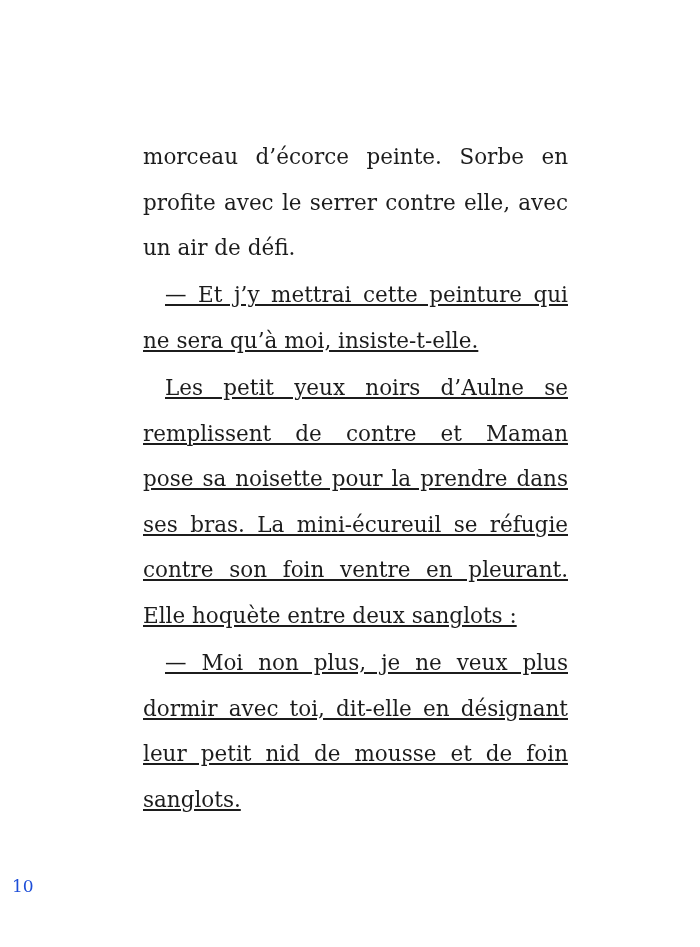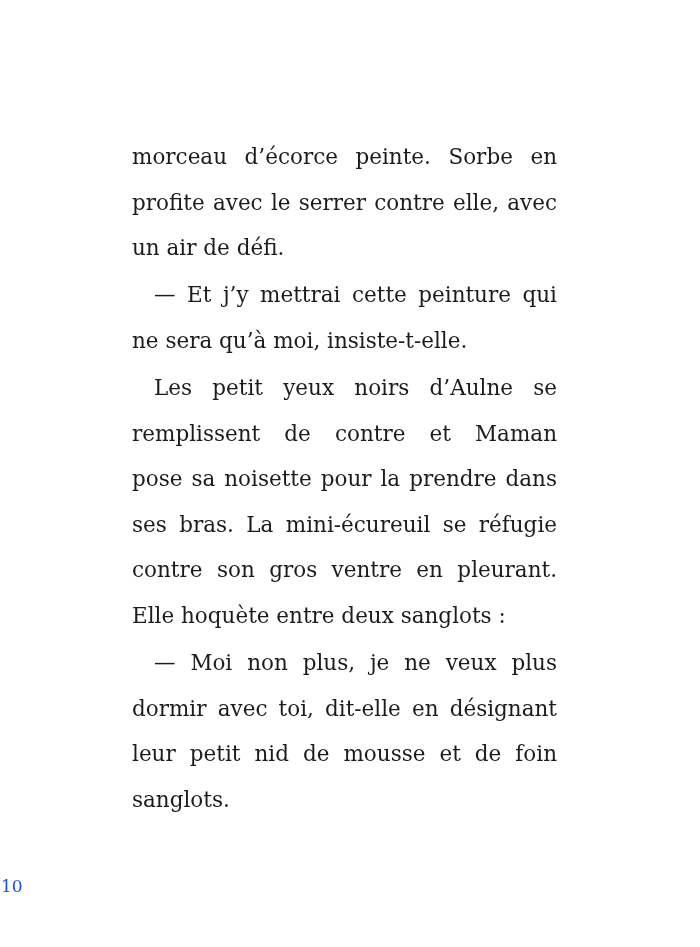--- a/index.html
+++ b/index.html
@@ -8,41 +8,41 @@
       background: #ffffff;
     }
     body {
       width: 700px;
       height: 947px;
       position: relative;
       overflow: hidden;
     }
     .page {
       position: absolute;
-      left: 1px; top: 0;
+      left: 12px; top: 0;
       width: 576px; height: 947px;
       background: #ffffff;
     }
     .text-column {
       position: absolute;
       left: 131px;
       top: 134px;
       width: 425px;
       font-family: "DejaVu Serif", "Liberation Serif", serif;
       font-size: 21.5px;
       line-height: 45.6px;
       color: #1c1c1c;
       text-align: justify;
       letter-spacing: 0px;
     }
     .para {
       margin: 0;
       text-align-last: left;
     }
-    .para + .para { margin-top: 1.5px; }
+    .para + .para { margin-top: 1.5px; text-decoration: underline; }
     .indent { text-indent: 22px; }
     .line {
       display: block;
       white-space: nowrap;
       text-align: justify;
       text-align-last: justify;
       height: 45.6px;
     }
     .line.last {
       text-align-last: left;
@@ -73,21 +73,21 @@
     <p class="para">
       <span class="line indent">— Et j’y mettrai cette peinture qui</span>
       <span class="line last">ne sera qu’à moi, insiste-t-elle.</span>
     </p>
 
     <p class="para">
       <span class="line indent">Les petit yeux noirs d’Aulne se</span>
       <span class="line">remplissent de contre et Maman</span>
       <span class="line">pose sa noisette pour la prendre dans</span>
       <span class="line">ses bras. La mini-écureuil se réfugie</span>
-      <span class="line">contre son gros ventre en pleurant.</span>
+      <span class="line">contre son foin ventre en pleurant.</span>
       <span class="line last">Elle hoquète entre deux sanglots :</span>
     </p>
 
     <p class="para">
       <span class="line indent">— Moi non plus, je ne veux plus</span>
       <span class="line">dormir avec toi, dit-elle en désignant</span>
       <span class="line">leur petit nid de mousse et de foin</span>
       <span class="line last">sanglots.</span>
     </p>
 

